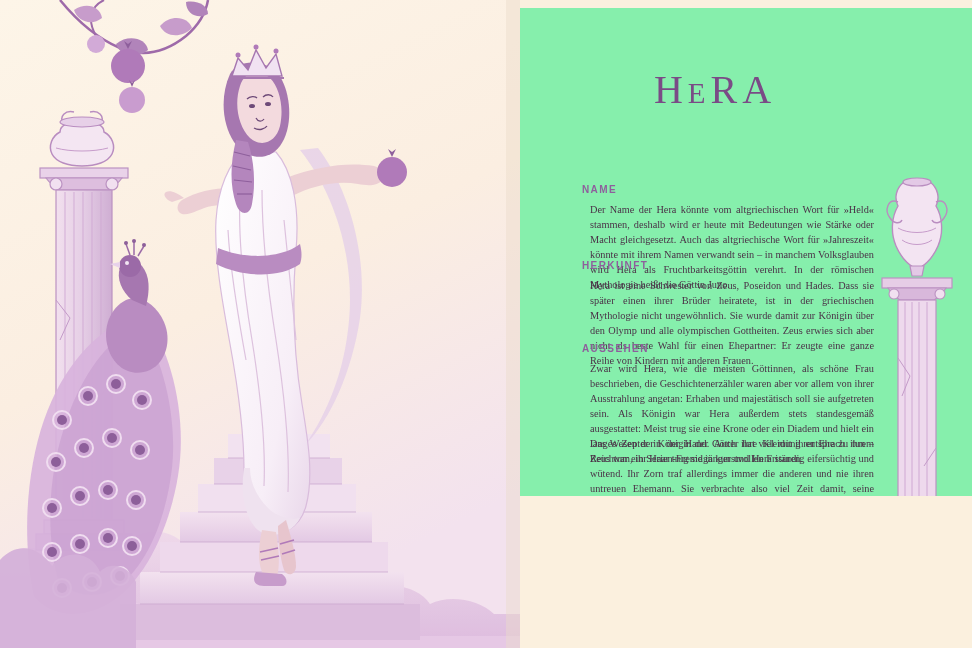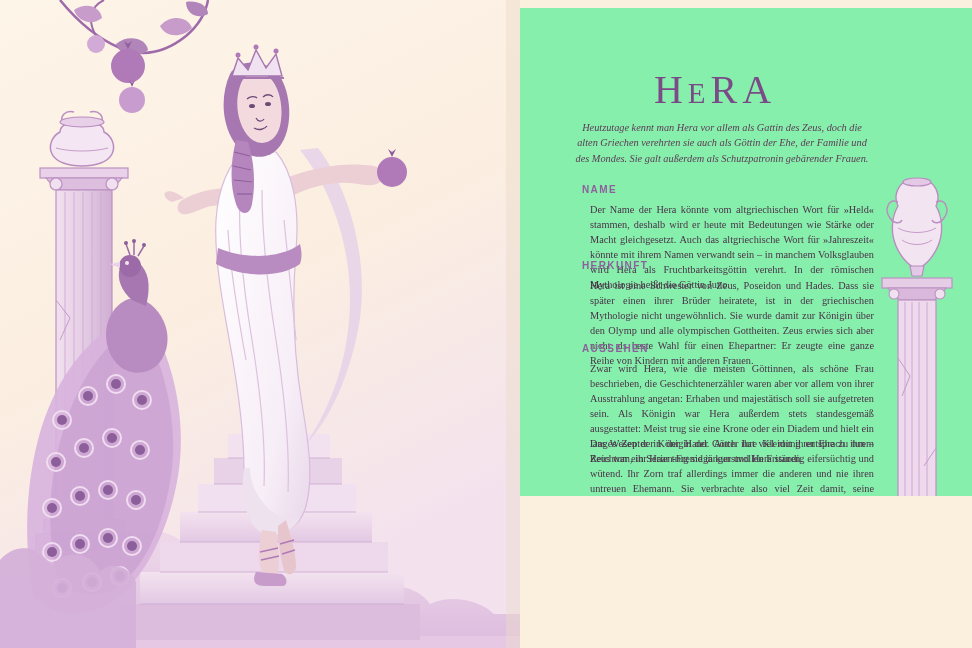--- a/index.html
+++ b/index.html
@@ -367,21 +367,20 @@
       <rect x="506" y="0" width="14" height="648" fill="#eadcc9" opacity="0.45"></rect>
     </svg>
   </div>
 
   <div class="right-page">
 
     <div class="title">
       <span>H</span><span class="small-e">E</span><span>RA</span>
     </div>
 
-    <div class="intro">Heutzutage kennt man Hera vor allem als Gattin des Zeus, doch die alten Griechen verehrten sie auch als Göttin der Ehe, der Familie und des Mondes. Sie galt außerdem als Schutzpatronin gebärender Frauen.</div>
 
     <div class="section" id="sec-name">
       <h3>NAME</h3>
       <p>Der Name der Hera könnte vom altgriechischen Wort für »Held« stammen, deshalb wird er heute mit Bedeutungen wie Stärke oder Macht gleichgesetzt. Auch das altgriechische Wort für »Jahreszeit« könnte mit ihrem Namen verwandt sein – in manchem Volksglauben wird Hera als Fruchtbarkeitsgöttin verehrt. In der römischen Mythologie heißt die Göttin Juno.</p>
     </div>
 
     <div class="section" id="sec-herkunft">
       <h3>HERKUNFT</h3>
       <p>Hera ist eine Schwester von Zeus, Poseidon und Hades. Dass sie später einen ihrer Brüder heiratete, ist in der griechischen Mythologie nicht ungewöhnlich. Sie wurde damit zur Königin über den Olymp und alle olympischen Gottheiten. Zeus erwies sich aber nicht als beste Wahl für einen Ehepartner: Er zeugte eine ganze Reihe von Kindern mit anderen Frauen.</p>
     </div>

